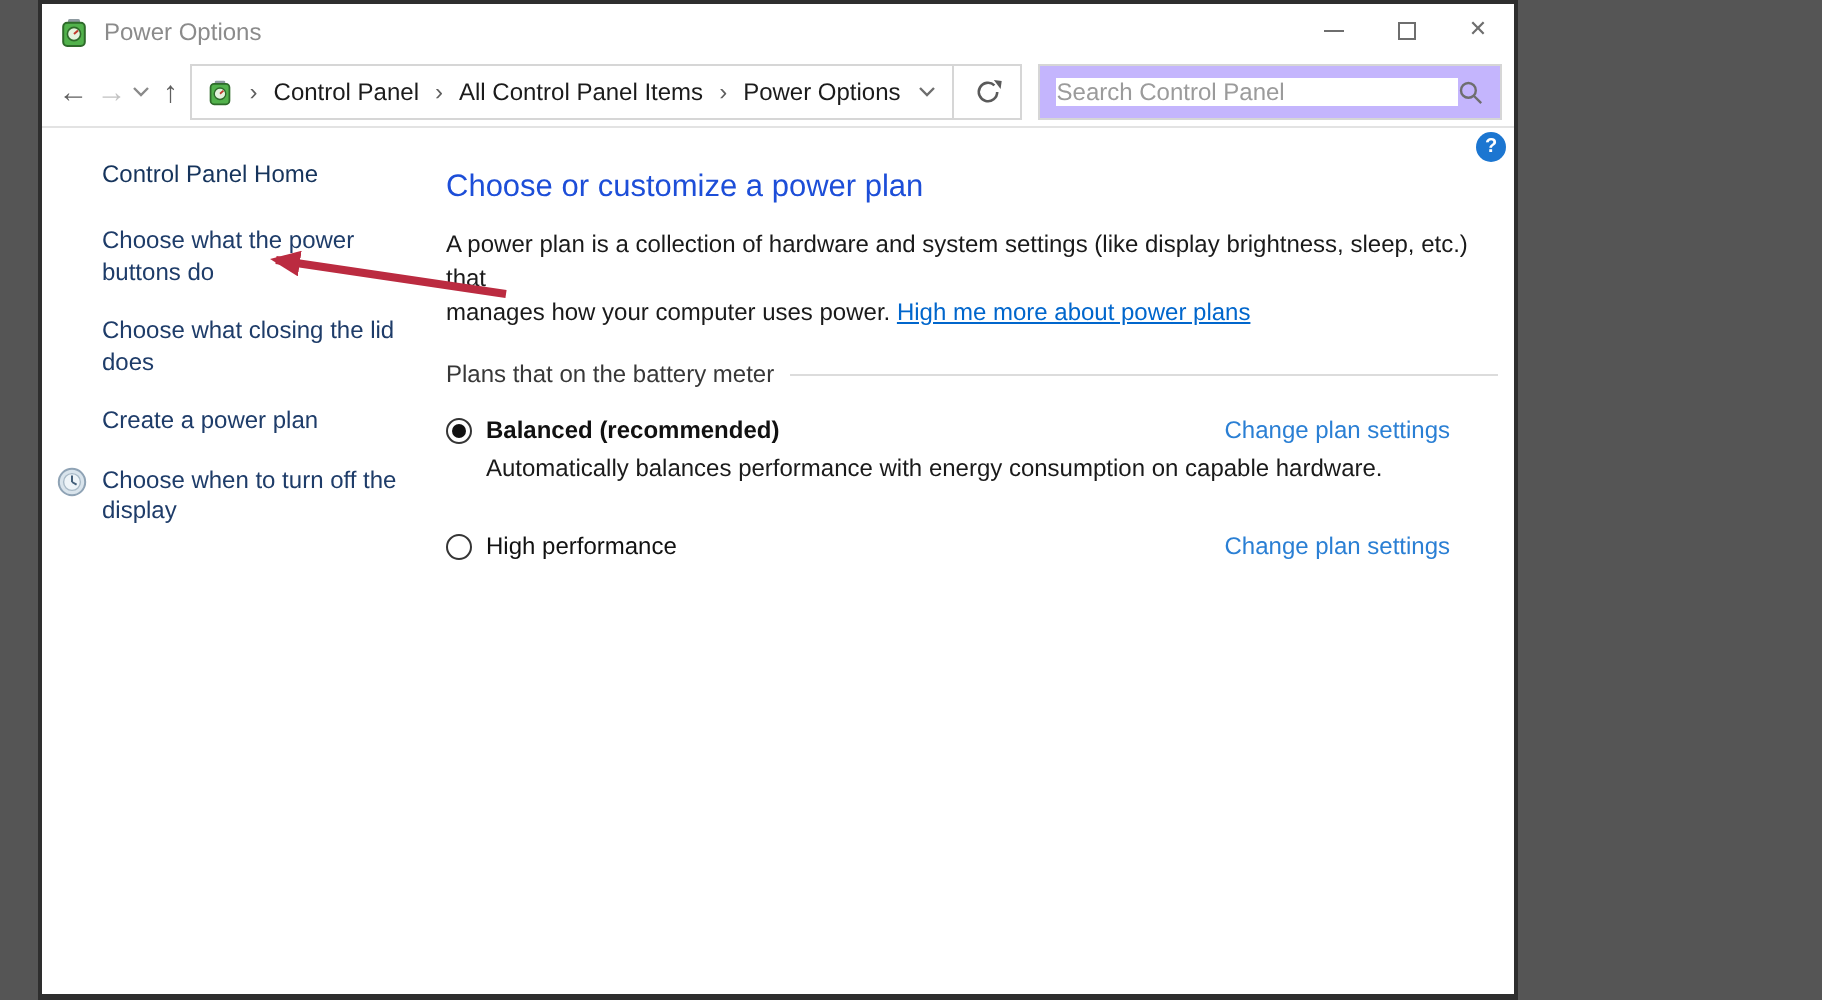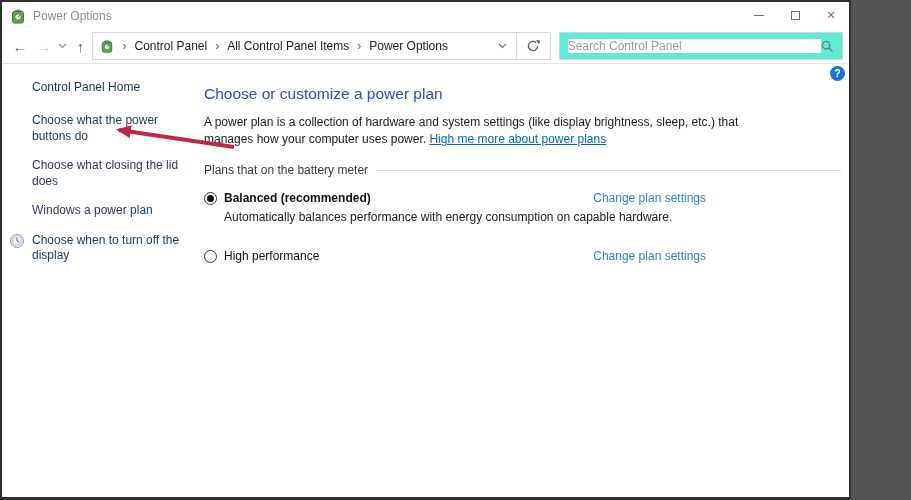--- a/index.html
+++ b/index.html
@@ -1,20 +1,20 @@
 <!DOCTYPE html>
 <html><head>
 <meta charset="utf-8">
 <style>
   * { margin:0; padding:0; box-sizing:border-box; }
   html,body { background:#555; }
   .window {
-    position:relative; width:851px; height:500px; background:#fff;
+    position:relative; width:740px; height:500px; background:#fff;
     border:2px solid #2e2e2e; border-bottom-width:3px;
-    font-family:"Liberation Sans","DejaVu Sans",sans-serif; overflow:hidden;
+    font-family:"Liberation Sans","DejaVu Sans",sans-serif; overflow:hidden;margin-left:19px;
   }
   
   .titlebar { height:27px; display:flex; align-items:center; padding-left:8px; position:relative; }
   .titlebar .app-icon { width:16px; height:16px; flex:0 0 16px; }
   .titlebar .title { margin-left:7px; font-size:12px; color:#8b8b8b; }
   .win-controls { position:absolute; right:0; top:0; height:27px; display:flex; }
   .win-btn { width:36px; height:27px; display:flex; align-items:center; justify-content:center; color:#6e6e6e; cursor:default; }
   .glyph-min { width:10px; height:1px; background:#6e6e6e; display:inline-block; }
   .glyph-max { width:9px; height:9px; border:1px solid #6e6e6e; display:inline-block; }
   .glyph-close { font-size:11px; line-height:11px; }
@@ -24,21 +24,21 @@
   .nav-btn.disabled { color:#c3c3c3; }
   .nav-chevron { width:14px; display:flex; align-items:center; justify-content:center; }
   .addressbar { height:28px; width:498px; border:1px solid #d6d6d6; display:flex; align-items:center; padding-left:7px; background:#fff; }
   .addressbar .crumb-icon { width:14px; height:14px; flex:0 0 14px; }
   .crumb-sep { color:#5f5f5f; font-size:12px; padding:0 8px; }
   .crumb { font-size:12px; color:#1b1b1b; white-space:nowrap; }
   .addr-spacer { flex:1; }
   .addr-chevron { width:26px; height:100%; display:flex; align-items:center; justify-content:center; }
   .addr-divider { width:1px; height:100%; background:#d6d6d6; }
   .refresh-btn { width:33px; height:100%; display:flex; align-items:center; justify-content:center; }
-  .searchbox { height:28px; width:308px; border:1px solid #d6d6d6; margin-left:8px; display:flex; align-items:center; padding:0 8px; background:#5eead4; }
+  .searchbox { height:28px; width:308px; border:1px solid #d6d6d6; margin-left:8px; display:flex; align-items:center; padding:0 8px; background:#c4b5fd; }
   .searchbox input { flex:1; border:none; outline:none; font-size:12px; color:#333; font-family:inherit; }
   .searchbox input::placeholder { color:#9b9b9b; }
   
   .body { position:relative; display:flex; height:433px; }
   .sidebar { width:190px; padding:16px 0 0 30px; position:relative; flex:0 0 190px; }
   .side-home { font-size:12px; color:#16345c; margin-bottom:19px; cursor:pointer; }
   .side-item { position:relative; width:152px; font-size:12px; line-height:15.5px; color:#1e3c69; margin-bottom:14px; cursor:pointer; }
   .side-item .s-icon { position:absolute; left:-23px; top:0; width:16px; height:16px; }
   .see-also { position:absolute; left:30px; bottom:12px; }
   .see-also .sa-title { font-size:12px; color:#8a8a8a; margin-bottom:9px; }
@@ -134,21 +134,21 @@
       </svg>
     </div>
   </div>
 
   <div class="body">
 
     <div class="sidebar">
       <div class="side-home">Control Panel Home</div>
       <div class="side-item">Choose what the power buttons do</div>
       <div class="side-item">Choose what closing the lid does</div>
-      <div class="side-item">Windows a power plan</div>
+      <div class="side-item">Create a power plan</div>
       <div class="side-item">
         <svg class="s-icon" viewBox="0 0 16 16">
           <circle cx="8" cy="8" r="6.6" fill="#d9e4ec" stroke="#8fa3b5" stroke-width="1"></circle>
           <circle cx="8" cy="8" r="4.2" fill="#eef4f8" stroke="#a9bac7" stroke-width="0.7"></circle>
           <line x1="8" y1="8" x2="8" y2="4.8" stroke="#44607a" stroke-width="1"></line>
           <line x1="8" y1="8" x2="10.3" y2="9.3" stroke="#44607a" stroke-width="1"></line>
         </svg>
         <span>Choose when to turn off the display</span>
       </div>
 

